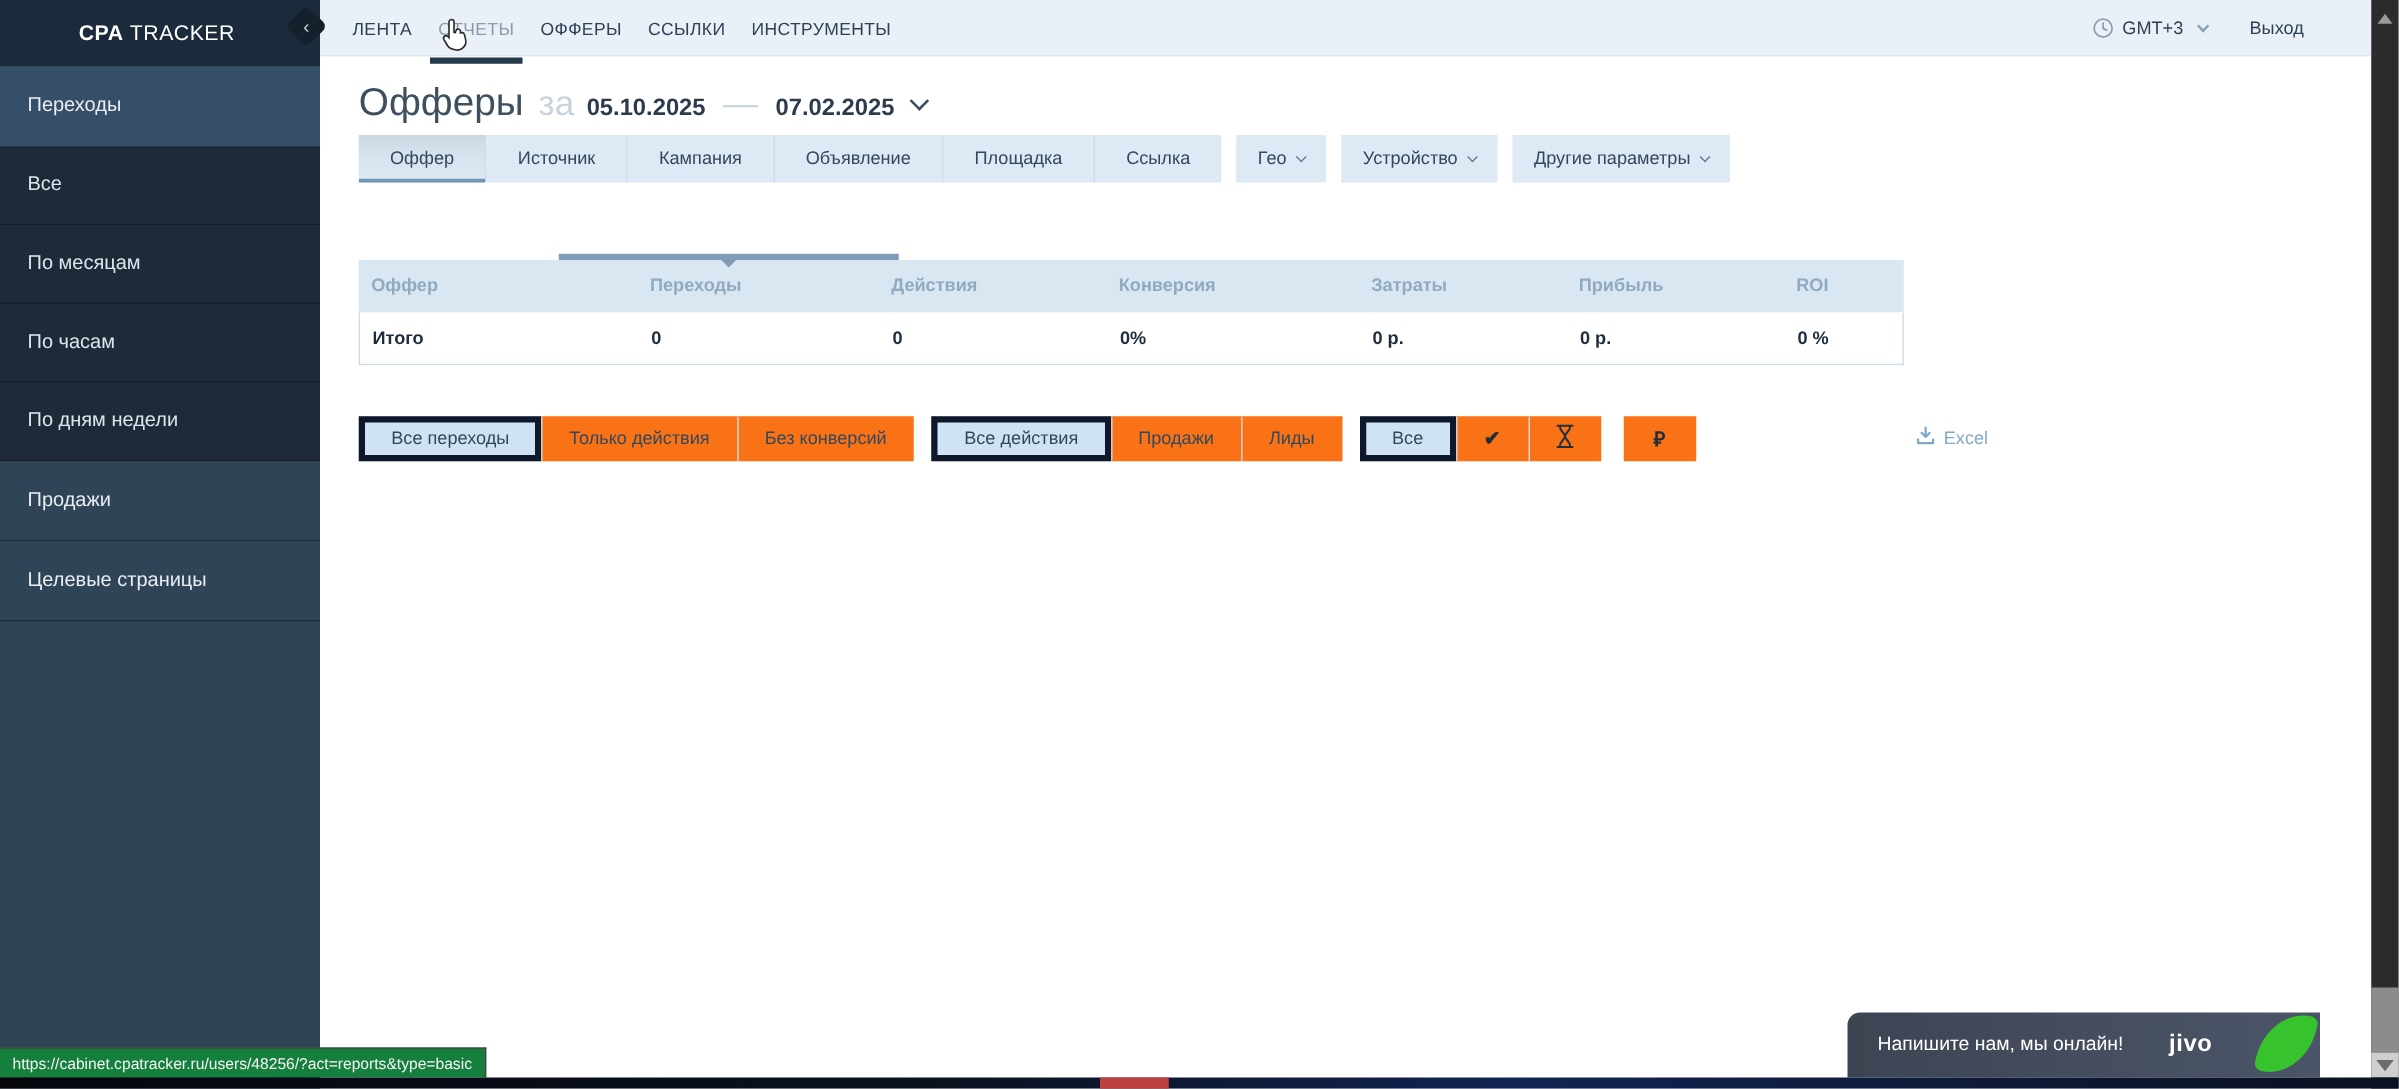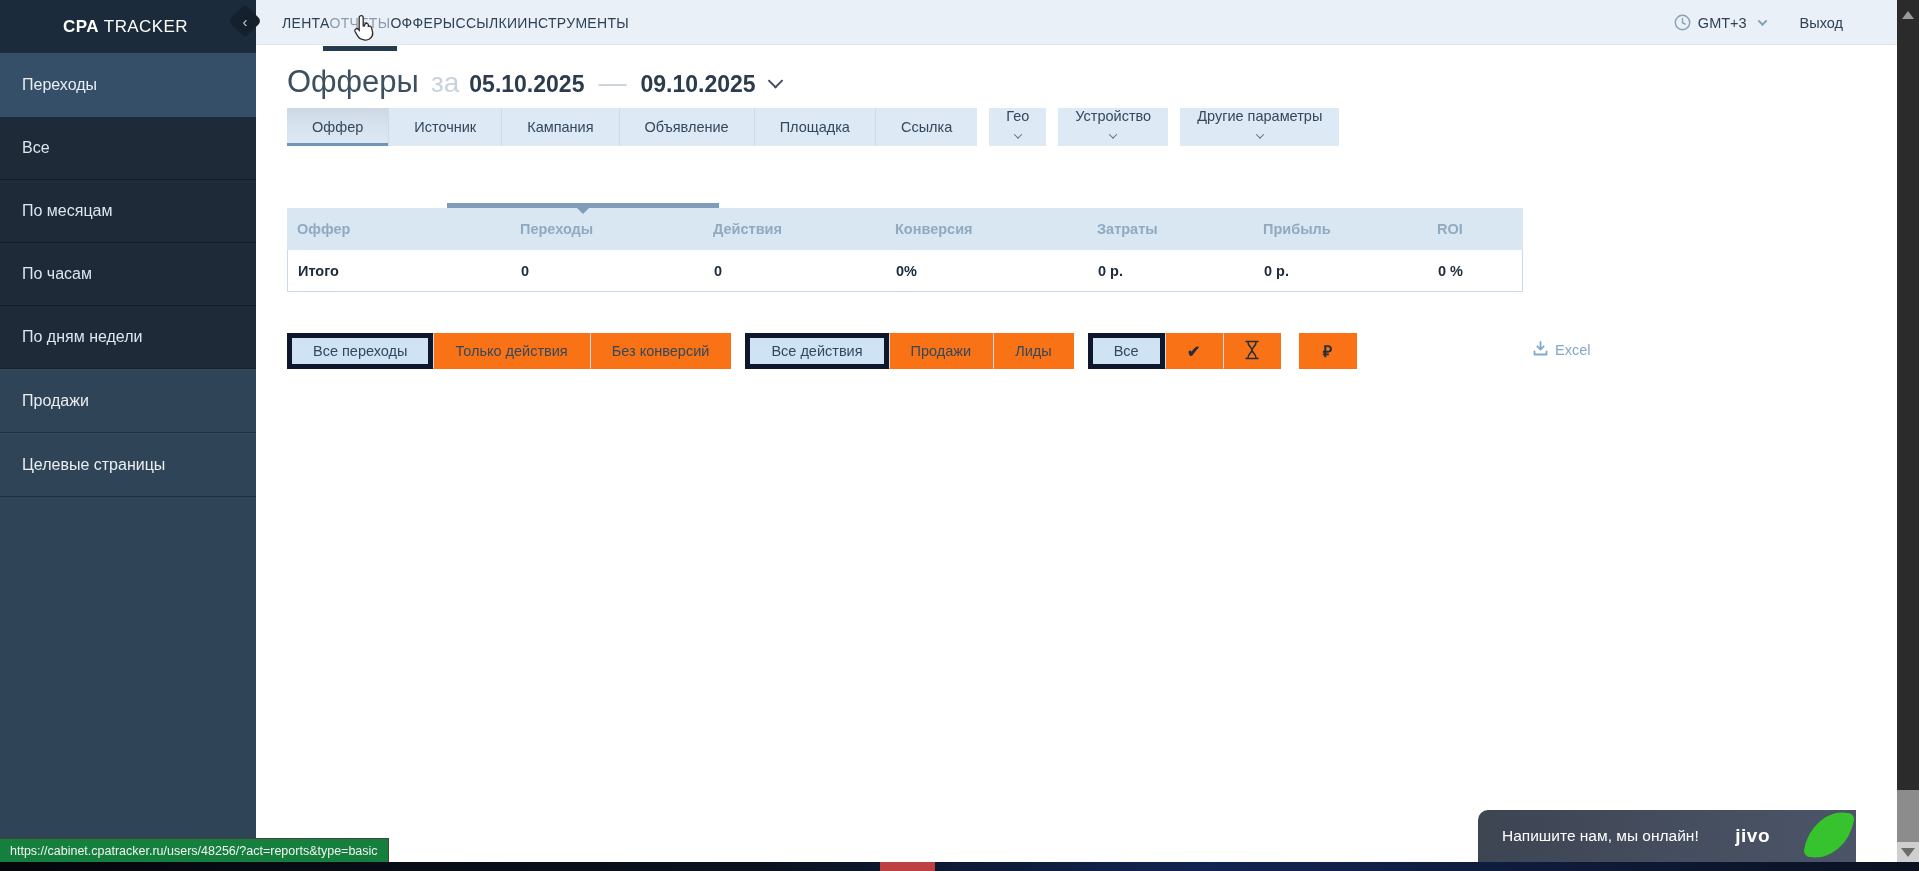--- a/index.html
+++ b/index.html
@@ -14,46 +14,46 @@
   .collapse-btn span { position:absolute; left:0; top:0; width:24px; height:24px; transform:rotate(-45deg); display:flex; align-items:center; justify-content:center; color:#c6d1da; font-size:15px; line-height:1; }
   .menu-item { height:64px; display:flex; align-items:center; padding:0 22px; color:#e9eef3; font-size:16px; border-bottom:1px solid rgba(0,0,0,.22); cursor:default; }
   .menu-item.active { background:#364f68; position:relative; border-bottom:none; }
   .menu-item.active::after { content:""; position:absolute; left:50%; bottom:-10px; margin-left:-11px; border:11px solid transparent; border-top:10px solid #364f68; z-index:2; }
   .submenu { background:#1e2a38; }
   .submenu .menu-item { height:63px; border-bottom:1px solid rgba(0,0,0,.28); color:#dde6ee; }
   .menu-item.secondary { border-bottom:1px solid rgba(0,0,0,.3); box-shadow:inset 0 1px 0 rgba(255,255,255,.04); }
 
   
   .header { position:absolute; left:256px; top:0; right:22px; height:45px; background:#eaf0f7; border-bottom:1px solid #dde5ee; z-index:2; }
-  .nav { display:flex; align-items:center; height:45px; padding-left:26px; }
+  .nav { display:flex; align-items:center; height:45px; padding-left:26px; gap:21px; }
   .nav-item { position:relative; height:45px; display:flex; align-items:center; font-size:14px; color:#2e4154; letter-spacing:.3px; cursor:pointer; }
   .nav-item.active { color:#8d9aa8; }
   .nav-item.active::after { content:""; position:absolute; left:-7px; right:-7px; bottom:-6px; height:5px; background:#243a4d; }
   .header-right { position:absolute; right:54px; top:0; height:45px; display:flex; align-items:center; }
   .clock-ic { margin-right:7px; display:flex; }
   .tz-label { font-size:14.5px; color:#2e4154; }
   .chev { display:inline-block; width:8px; height:8px; border-right:2px solid currentColor; border-bottom:2px solid currentColor; transform:rotate(45deg) translate(-1px,-1px); }
   .tz-chev { color:#8aa0b4; margin-left:12px; width:7px; height:7px; }
   .logout { font-size:14.5px; color:#2e4154; margin-left:34px; cursor:pointer; }
 
   
   .title-row { position:absolute; left:287px; top:64px; display:flex; align-items:baseline; z-index:1; }
   .t-main { font-size:31px; font-weight:300; color:#3e4f60; }
   .t-prep { font-size:28px; font-weight:300; color:#c9d3dc; margin:0 10px 0 12px; }
-  .t-date { font-size:23px; font-weight:700; color:#2c3c4d; }
+  .t-date { font-size:19px; font-weight:700; color:#2c3c4d; }
   .t-dash { font-size:28px; color:#c9d3dc; margin:0 14px; font-weight:300; }
   .t-chev { color:#3b4c5d; width:11px; height:11px; border-width:2.5px; margin-left:14px; transform:rotate(45deg) translate(-4px,-4px); }
 
   
   .dimtabs { position:absolute; left:287px; top:108px; display:flex; height:38px; z-index:1; }
   .dgroup { display:flex; }
   .dtab { display:flex; align-items:center; padding:0 25px; background:#dde9f4; border-right:1px solid #c9dcec; font-size:14.5px; color:#33485c; cursor:pointer; }
   .dtab:last-child { border-right:none; }
   .dtab.active { background:linear-gradient(180deg,#ccd7e2 0%,#d6e3ef 45%,#dde9f4 100%); box-shadow:inset 0 -3px 0 #7097b7; }
-  .ddrop { display:flex; align-items:center; gap:9px; margin-left:12px; padding:0 17px; background:#dde9f4; font-size:14.5px; color:#33485c; cursor:pointer;flex-direction:column; }
+  .ddrop { display:flex; align-items:center; gap:9px; margin-left:12px; padding:0 17px; background:#dde9f4; font-size:14.5px; color:#33485c; cursor:pointer; }
   .ddrop .chev { width:6px; height:6px; border-width:1.5px; color:#55718a; }
 
   
   .tablewrap { position:absolute; left:287px; top:208px; width:1236px; z-index:1; }
   .sort-bar { position:absolute; top:-5px; left:160px; width:272px; height:5px; background:#7f9db8; }
   .sort-bar::after { content:""; position:absolute; left:130px; top:5px; border:6px solid transparent; border-top:6px solid #7f9db8; }
   .tgrid { display:grid; grid-template-columns:223px 193px 182px 202px 166px 174px 96px; align-items:center; }
   .thead { background:#d9e7f3; height:42px; }
   .thead div { padding-left:10px; color:#90aabf; font-weight:700; font-size:14.5px; }
   .trow { background:#fff; height:42px; border:1px solid #c9d9e8; border-top:none; }
@@ -149,21 +149,21 @@
       <span class="chev tz-chev"></span>
       <span class="logout">Выход</span>
     </div>
   </div>
 
   <div class="title-row">
     <span class="t-main">Офферы</span>
     <span class="t-prep">за</span>
     <span class="t-date">05.10.2025</span>
     <span class="t-dash">—</span>
-    <span class="t-date">09.10.2025</span>
+    <span class="t-date">07.02.2025</span>
     <span class="chev t-chev"></span>
   </div>
 
   <div class="dimtabs">
     <div class="dgroup">
       <div class="dtab active">Оффер</div>
       <div class="dtab">Источник</div>
       <div class="dtab">Кампания</div>
       <div class="dtab">Объявление</div>
       <div class="dtab">Площадка</div>

